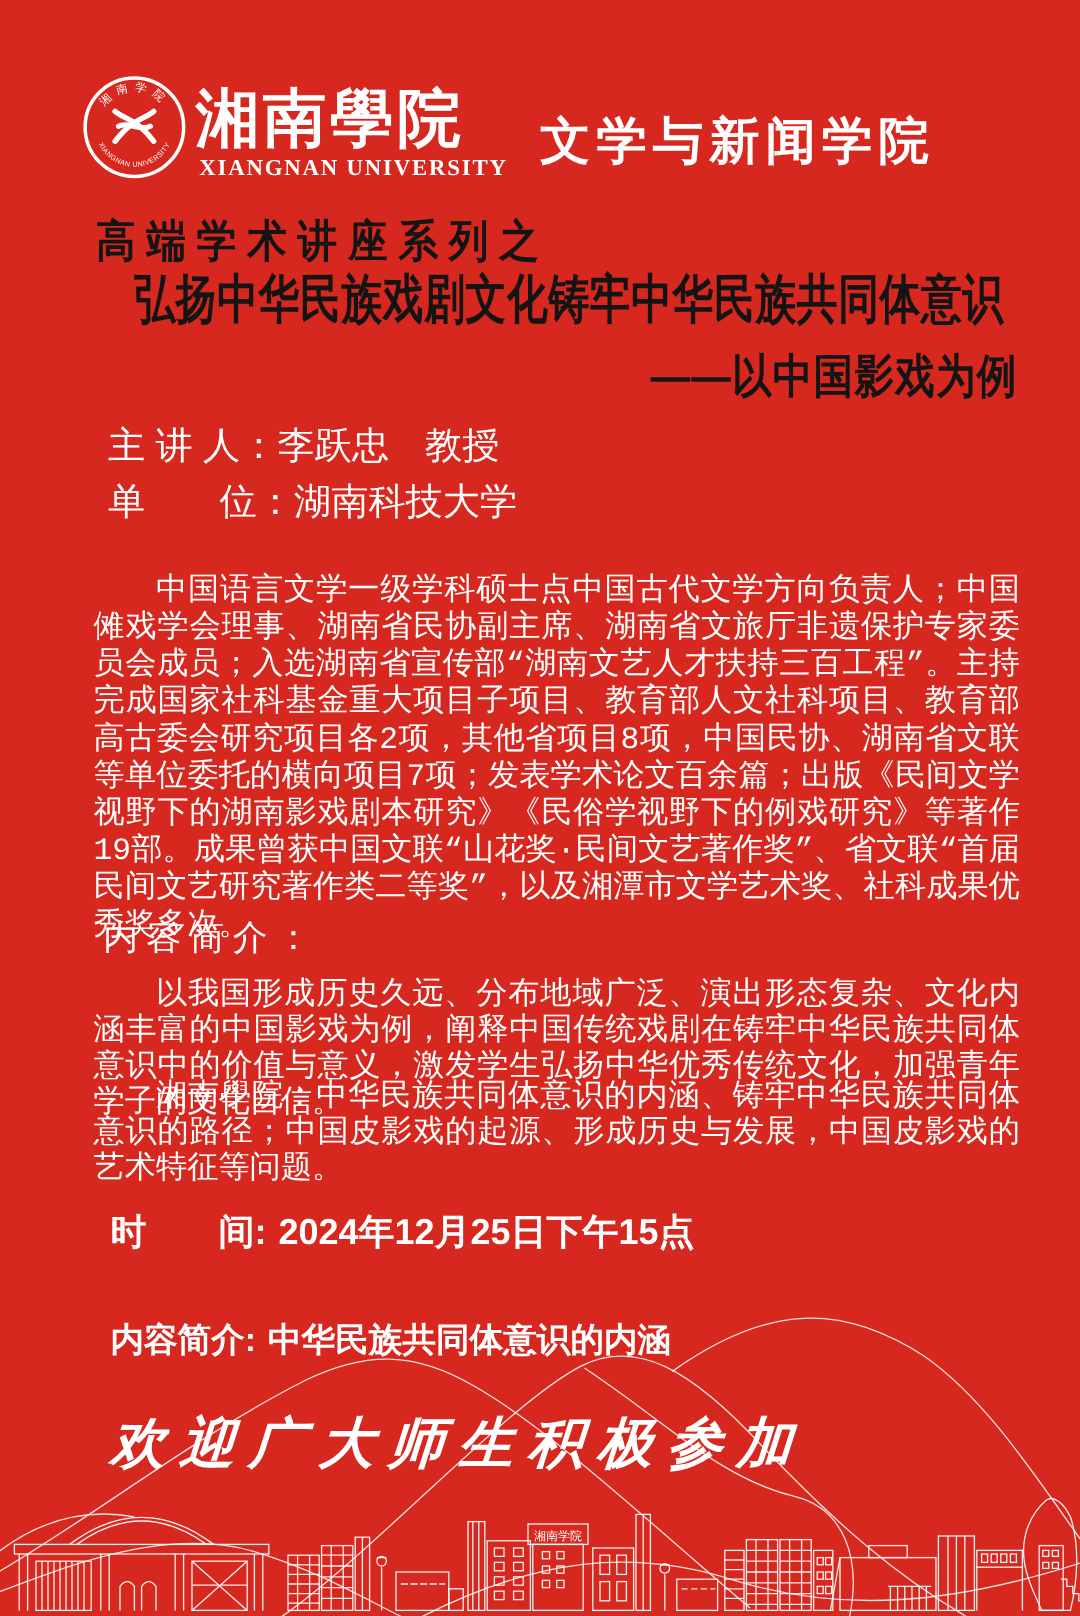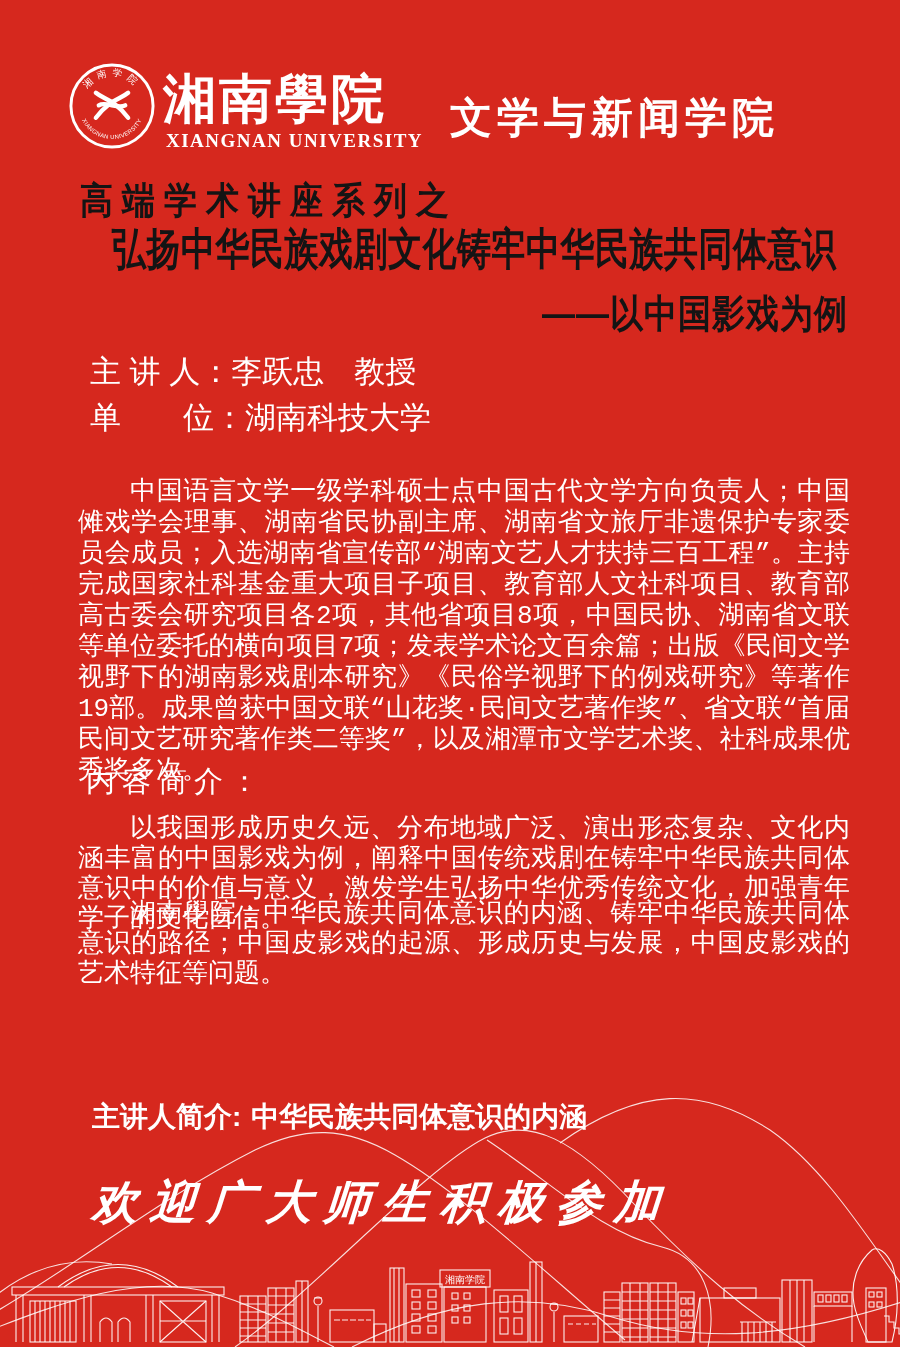--- a/index.html
+++ b/index.html
@@ -214,19 +214,22 @@
   <div class="abs txt w line2">
     <span>单　　位：</span><span>湖南科技大学</span>
   </div>
 
   <p class="abs txt w bio-text">中国语言文学一级学科硕士点中国古代文学方向负责人；中国傩戏学会理事、湖南省民协副主席、湖南省文旅厅非遗保护专家委员会成员；入选湖南省宣传部“湖南文艺人才扶持三百工程”。主持完成国家社科基金重大项目子项目、教育部人文社科项目、教育部高古委会研究项目各2项，其他省项目8项，中国民协、湖南省文联等单位委托的横向项目7项；发表学术论文百余篇；出版《民间文学视野下的湖南影戏剧本研究》《民俗学视野下的例戏研究》等著作19部。成果曾获中国文联“山花奖·民间文艺著作奖”、省文联“首届民间文艺研究著作类二等奖”，以及湘潭市文学艺术奖、社科成果优秀奖多次。</p>
 
   <div class="abs txt w content-head">内容简介：</div>
   <p class="abs txt w para1">以我国形成历史久远、分布地域广泛、演出形态复杂、文化内涵丰富的中国影戏为例，阐释中国传统戏剧在铸牢中华民族共同体意识中的价值与意义，激发学生弘扬中华优秀传统文化，加强青年学子的文化自信。</p>
   <p class="abs txt w para2">湘南學院：中华民族共同体意识的内涵、铸牢中华民族共同体意识的路径；中国皮影戏的起源、形成历史与发展，中国皮影戏的艺术特征等问题。</p>
 
+  <div class="abs txt w detail d-time">
+    <span>时　　间:</span><span class="val">2024年12月25日下午15点</span>
+  </div>
   <div class="abs txt w detail d-org">
-    <span>主讲人简介:</span><span class="val">中华民族共同体意识的内涵</span>
+    <span>内容简介:</span><span class="val">中华民族共同体意识的内涵</span>
   </div>
 
   <div class="abs w welcome">欢迎广大师生积极参加</div>
 
 </div>
 
 </body></html>

